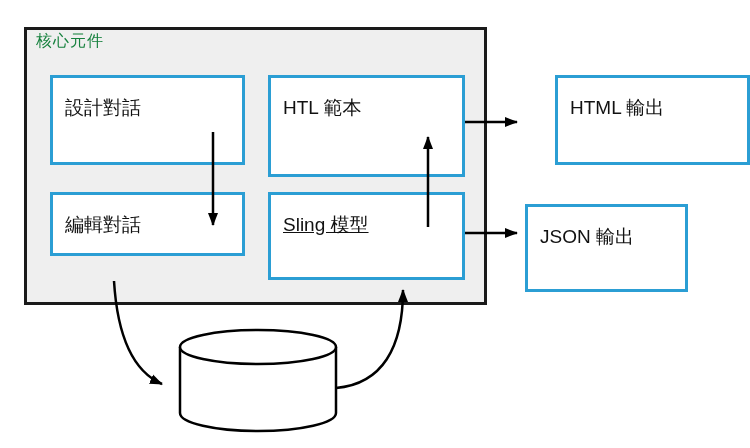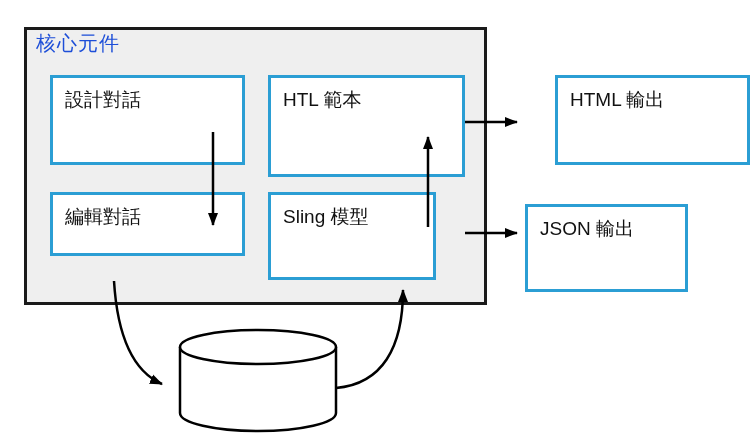--- a/index.html
+++ b/index.html
@@ -21,39 +21,39 @@
     top: 27px;
     width: 463px;
     height: 278px;
     background: #efefef;
     border: 3px solid #1a1a1a;
   }
   .core-title {
     position: absolute;
     left: 36px;
     top: 32px;
-    font-size: 20px;
+    font-size: 16px;
     line-height: 1.1;
-    color: #1d4ed8;
+    color: #15803d;
     letter-spacing: 1px;
     font-family: Liberation Serif, serif;
   }
   .node {
     position: absolute;
     background: #ffffff;
     border: 3px solid #2b9ed4;
-    padding: 10px 12px;
+    padding: 18px 12px;
     font-size: 19px;
     line-height: 1.25;
     color: #111111;
   }
   .box-design   { left: 50px;  top: 75px;  width: 195px; height: 90px; }
   .box-htl      { left: 268px; top: 75px;  width: 197px; height: 102px; }
   .box-edit     { left: 50px;  top: 192px; width: 195px; height: 64px; }
-  .box-sling    { left: 268px; top: 192px; width: 168px; height: 88px; }
+  .box-sling    { left: 268px; top: 192px; width: 197px; height: 88px; text-decoration: underline; }
   .box-htmlout  { left: 525px; top: 75px;  width: 195px; height: 90px; margin-left: 30px; }
   .box-jsonout  { left: 525px; top: 204px; width: 163px; height: 88px; }
   .connections {
     position: absolute;
     left: 0;
     top: 0;
     width: 750px;
     height: 448px;
     pointer-events: none;
   }

